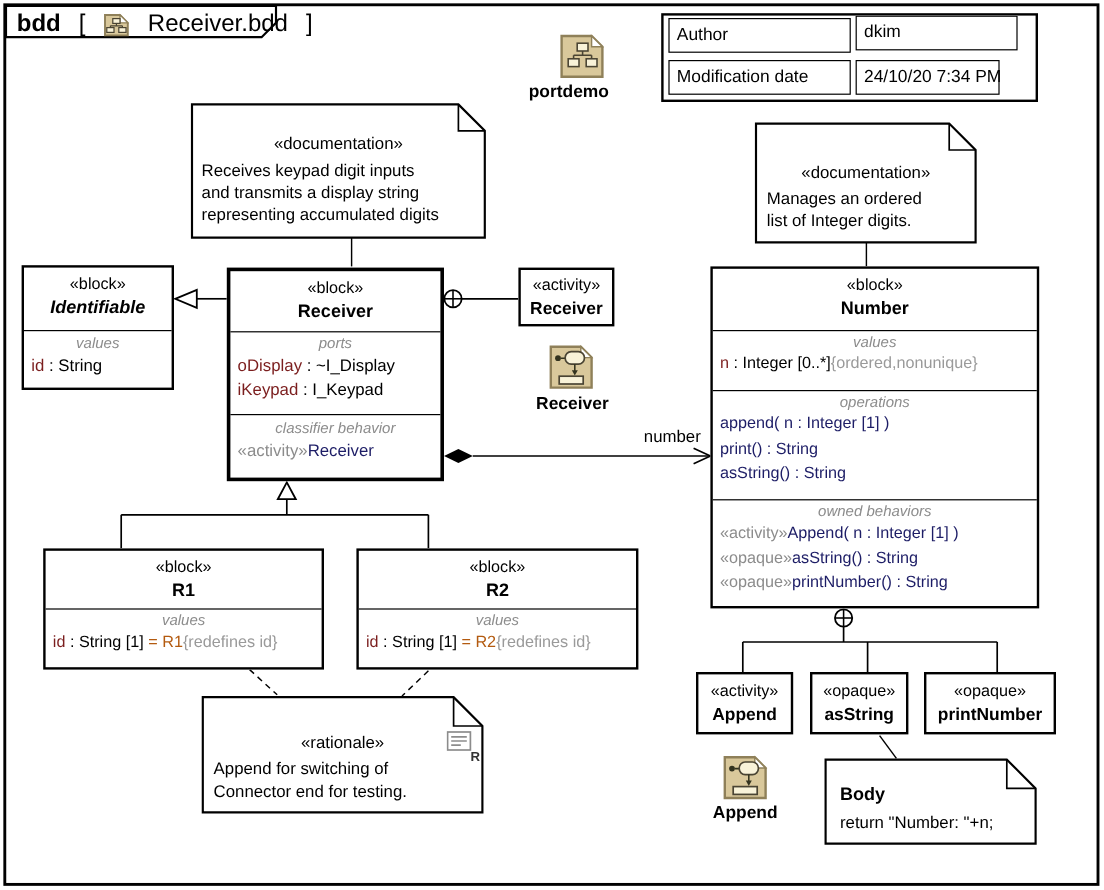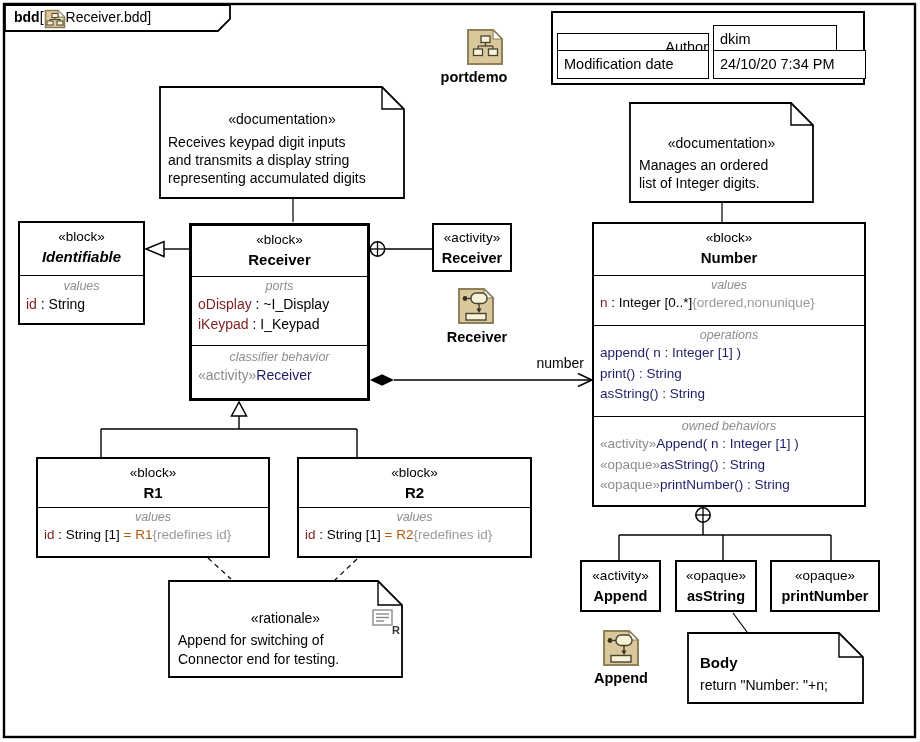--- a/index.html
+++ b/index.html
@@ -18,21 +18,21 @@
   .row{font-size:13.5px;white-space:nowrap;padding-left:6px;line-height:20px;}
   .row.op{line-height:20.5px;}
   .maroon{color:#7b1e1e;margin-top:34px;}
   .navy{color:#1d1d66;}
   .gray{color:#8c8c8c;}
   .grayc{color:#9a9a9a;}
   .orange{color:#b35a0f;}
   .ntxt{position:absolute;font-size:14px;line-height:18px;}
   .ncenter{text-align:center;}
   .bold{font-weight:bold;}
-  .tabbar{position:absolute;left:14px;top:9px;display:flex;column-gap:0;font-size:14px;white-space:nowrap;}
+  .tabbar{position:absolute;left:14px;top:9px;display:flex;align-items:center;column-gap:15px;font-size:20px;white-space:nowrap;}
   .itable{position:absolute;left:551px;top:11px;width:314px;height:74px;border:2px solid #000;box-sizing:border-box;background:#fff;}
   .cell{position:absolute;border:1.5px solid #000;box-sizing:border-box;font-size:14.5px;line-height:27px;padding-left:6px;white-space:nowrap;background:#fff;}
   .iconlabel{position:absolute;font-weight:bold;font-size:14.5px;text-align:center;}
   .numlabel{position:absolute;left:508px;top:355px;width:76px;text-align:right;font-size:14px;}
 </style>
 </head>
 <body>
 
 <div class="canvas">
 
@@ -131,24 +131,24 @@
     <line x1="19.5" y1="14.5" x2="19.5" y2="18" stroke="#4a4433" stroke-width="1.3"></line>
     <line x1="12" y1="18" x2="27" y2="18" stroke="#4a4433" stroke-width="1.3"></line>
     <line x1="12" y1="18" x2="12" y2="21" stroke="#4a4433" stroke-width="1.3"></line>
     <line x1="27" y1="18" x2="27" y2="21" stroke="#4a4433" stroke-width="1.3"></line>
     <rect x="7.5" y="21" width="9" height="6.5" fill="#f8f2d8" stroke="#4a4433" stroke-width="1.3"></rect>
     <rect x="22.5" y="21" width="9" height="6.5" fill="#f8f2d8" stroke="#4a4433" stroke-width="1.3"></rect>
   </svg>
   <div class="iconlabel" style="left:431px;top:69px;width:86px;">portdemo</div>
 
   <div class="itable">
-    <div class="cell" style="left:4px;top:20px;width:152px;height:29px;text-align:right;">Author</div>
-    <div class="cell" style="left:160px;top:12px;width:124px;height:29px;">dkim</div>
+    <div class="cell" style="left:4px;top:2px;width:152px;height:29px;">Author</div>
+    <div class="cell" style="left:160px;top:0;width:135px;height:29px;">dkim</div>
     <div class="cell" style="left:4px;top:37px;width:152px;height:29px;">Modification date</div>
-    <div class="cell" style="left:160px;top:37px;width:153px;height:29px;">24/10/20 7:34 PM</div>
+    <div class="cell" style="left:160px;top:37px;width:120px;height:29px;">24/10/20 7:34 PM</div>
   </div>
 
   <div class="ntxt ncenter" style="left:160px;top:110px;width:244px;">«documentation»</div>
   <div class="ntxt" style="left:168px;top:133px;">
     <div>Receives keypad digit inputs</div>
     <div>and transmits a display string</div>
     <div>representing accumulated digits</div>
   </div>
 
   <div class="ntxt ncenter" style="left:630px;top:134px;width:183px;">«documentation»</div>

